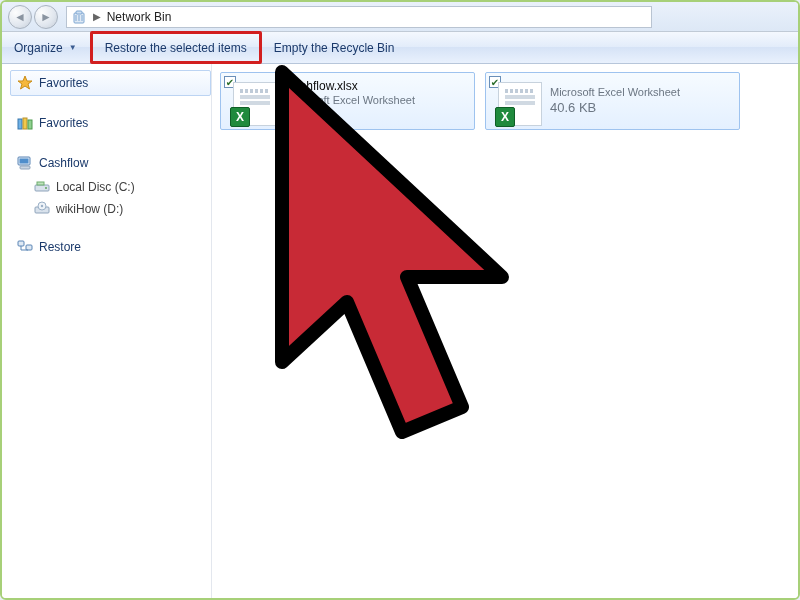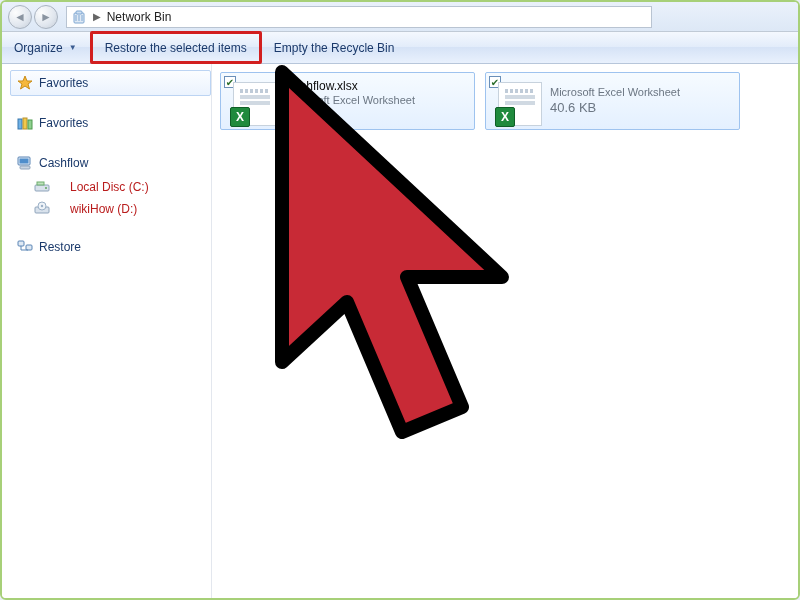--- a/index.html
+++ b/index.html
@@ -21,21 +21,21 @@
   .toolbar { height: 32px; background: linear-gradient(#f4f8fe, #e2ecfa 49%, #d6e3f6 50%, #e9f1fd); border-bottom: 1px solid #b7c6da; display: flex; align-items: stretch; }
   .tool-item { display: flex; align-items: center; padding: 0 12px; color: #1b3a6b; font-size: 12px; cursor: default; border-right: 1px solid transparent; }
   .tool-item .drop { margin-left: 6px; font-size: 8px; color: #3b5d91; }
   .tool-item.highlight { border: 3px solid #d21f1f; border-radius: 2px; margin: -1px 0; background: linear-gradient(#f4f8fe, #e2ecfa 49%, #d6e3f6 50%, #e9f1fd); }
 
   
   .body { display: flex; height: calc(100% - 62px); }
   .sidebar { width: 210px; background: #fff; padding: 6px 0 6px 8px; border-right: 1px solid #e3e7ee; }
   .side-heading { display: flex; align-items: center; padding: 4px 6px; gap: 6px; color: #1b3a6b; font-size: 12px; border: 1px solid transparent; border-radius: 2px; }
   .side-heading.selected { background: linear-gradient(#fbfdff,#ebf3fe); border: 1px solid #bcd4f3; }
-  .side-item { display: flex; align-items: center; gap: 20px; padding: 3px 6px 3px 24px; color: #b91c1c; font-size: 12px; }
+  .side-item { display: flex; align-items: center; gap: 6px; padding: 3px 6px 3px 24px; color: #404040; font-size: 12px; }
   .side-spacer { height: 14px; }
   .icon16 { width: 16px; height: 16px; display: inline-flex; align-items: center; justify-content: center; }
 
   
   .content { flex: 1; background: #fff; padding: 8px; display: flex; align-content: flex-start; flex-wrap: wrap; gap: 10px; }
   .file-tile { width: 255px; height: 58px; border: 1px solid #9ec3ef; border-radius: 2px; background: linear-gradient(#f6fbff, #e4f0ff); display: flex; align-items: center; padding: 4px 6px; gap: 8px; position: relative; }
   .file-tile .chk { position: absolute; top: 3px; left: 3px; width: 12px; height: 12px; border: 1px solid #6a8fb8; background: #fff; display: flex; align-items: center; justify-content: center; font-size: 10px; color: #2a6e2a; }
   .file-icon { width: 44px; height: 44px; background: #fff; border: 1px solid #c7d2dd; position: relative; margin-left: 6px; margin-top: 6px; }
   .file-icon::before { content: ""; position: absolute; top: 6px; left: 6px; right: 6px; height: 4px; background: repeating-linear-gradient(90deg,#bfcbd8 0 3px, transparent 3px 5px); box-shadow: 0 6px 0 #bfcbd8bb, 0 12px 0 #bfcbd8bb; }
   .file-icon .xbadge { position: absolute; bottom: -2px; left: -4px; width: 20px; height: 20px; background: #1f8a3d; border: 1px solid #0e5e26; color: #fff; font-weight: bold; font-size: 12px; display: flex; align-items: center; justify-content: center; border-radius: 2px; }

